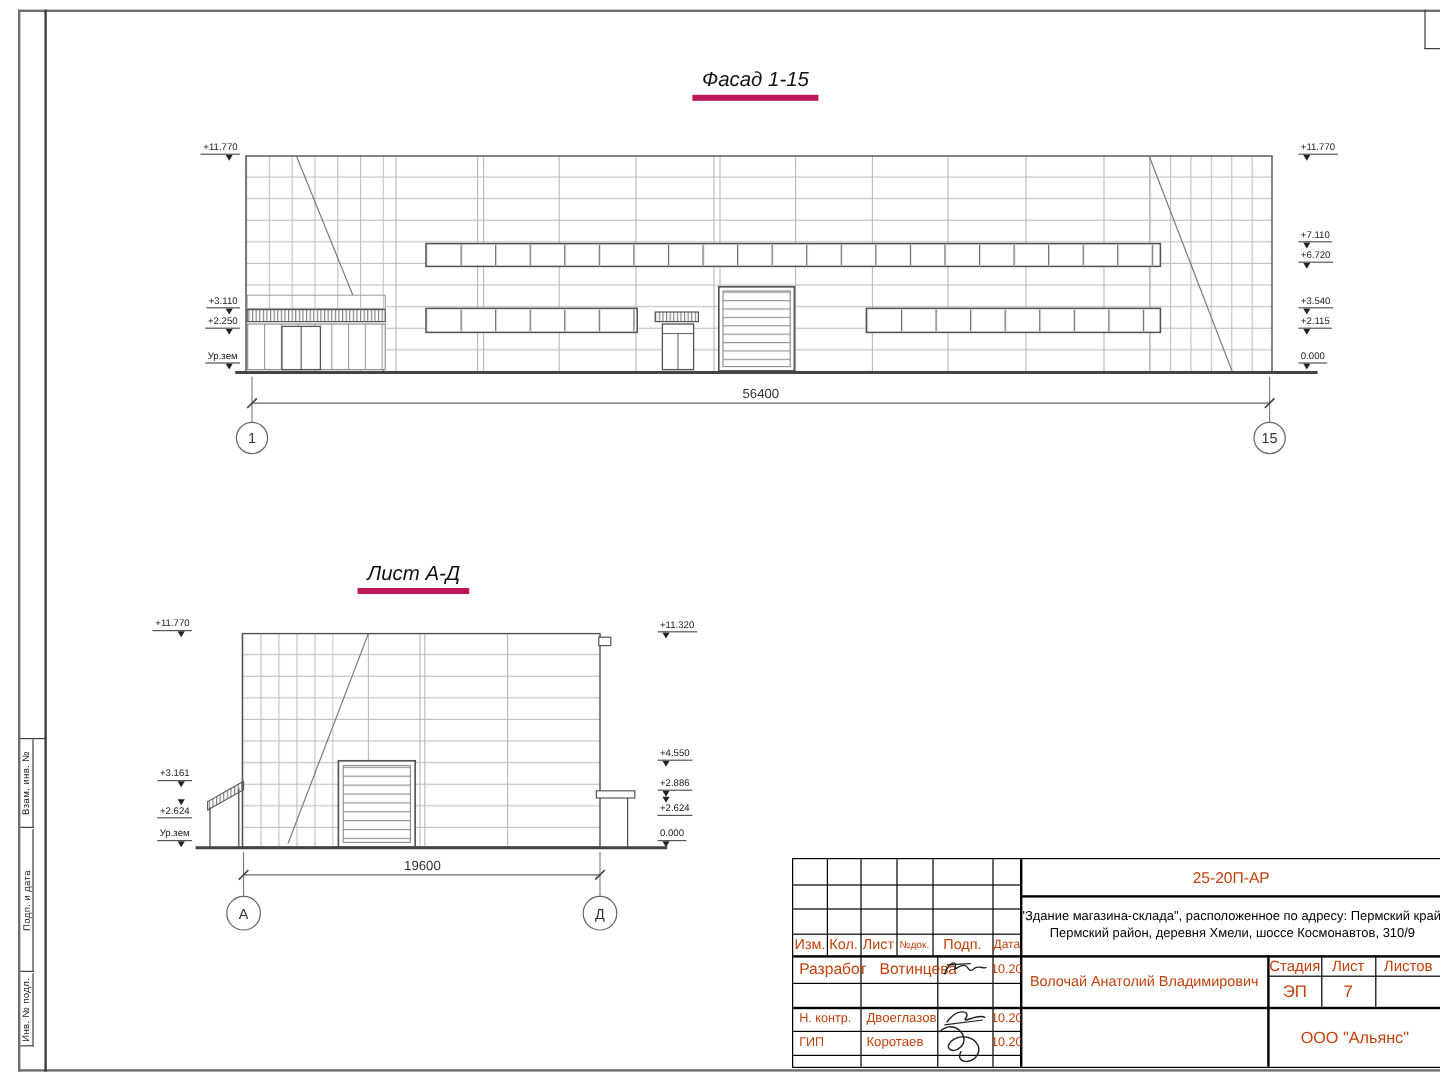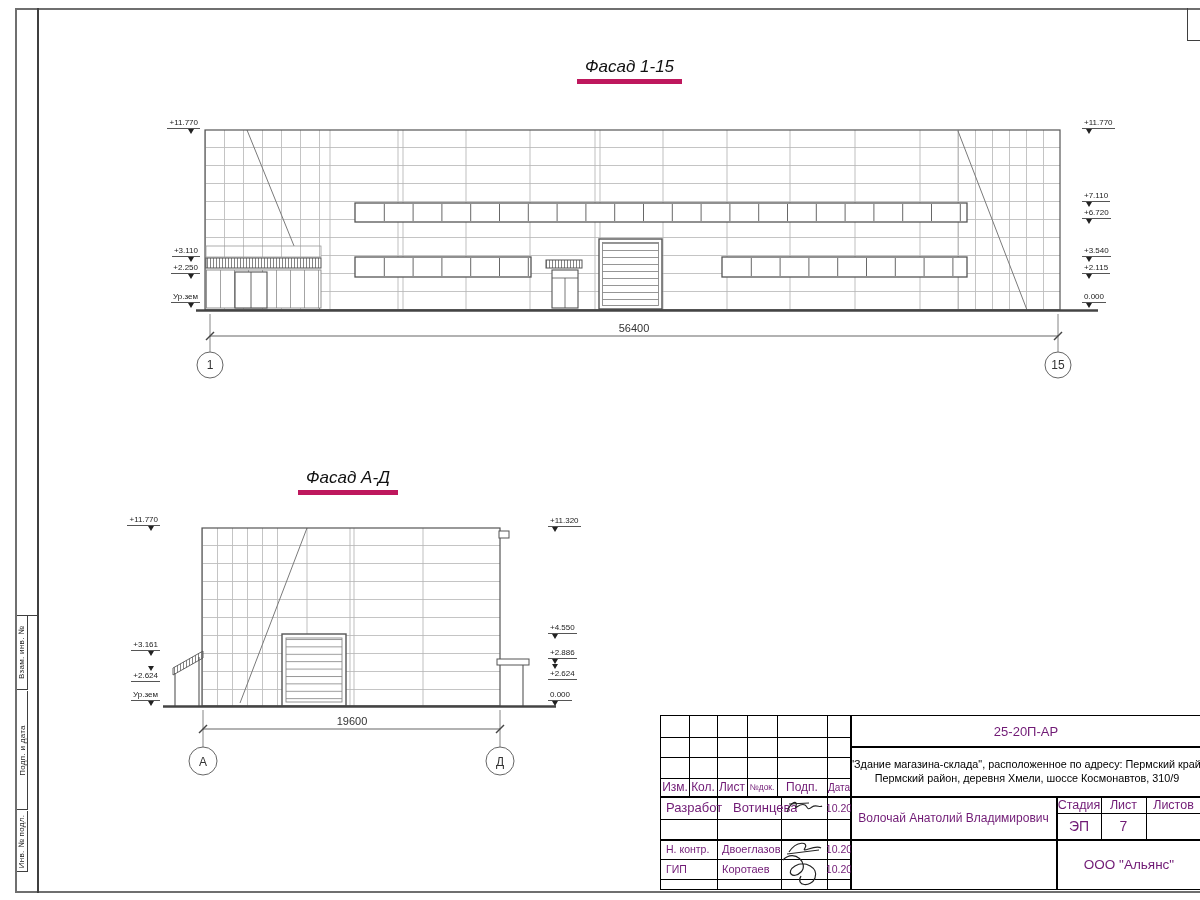--- a/index.html
+++ b/index.html
@@ -23,21 +23,21 @@
       border-right:3.5px solid transparent;border-top:5px solid #222}
   .mark-r{text-align:right}
   .mark-r .tri{margin-left:auto;margin-right:6px}
   .mark-l{text-align:left}
   .mark-l .tri{margin-left:4px}
   
   .tb{position:absolute;left:660px;top:715px;width:540px;height:173px;
       border:1.8px solid #000;border-right:none;background:#fff}
   .tb-line{position:absolute;background:#000}
   .tb-cell{position:absolute;display:flex;align-items:center;justify-content:center;
-      text-align:center;color:#701a75;overflow:hidden;white-space:nowrap}
+      text-align:center;color:#c2410c;overflow:hidden;white-space:nowrap}
   .tb-cell.left{justify-content:flex-start;padding-left:5px}
   svg text{font-family:"Liberation Sans",sans-serif;fill:#333}
   .dimtext{font-size:11px}
   .axistext{font-size:12px}
 </style>
 </head>
 <body>
 
 <div class="frame-line" style="left:15px;top:8px;width:1185px;height:2px"></div>
 <div class="frame-line" style="left:15px;top:8px;width:2px;height:885px"></div>
@@ -205,21 +205,21 @@
       <line x1="500" y1="740" x2="500" y2="747"></line>
     <circle cx="203" cy="761" r="14" stroke="#666" stroke-width="1"></circle>
     <circle cx="500" cy="761" r="14" stroke="#666" stroke-width="1"></circle>
   </g>
   <text class="dimtext" x="352" y="725" text-anchor="middle">19600</text>
   <text class="axistext" x="203" y="766" text-anchor="middle">А</text>
   <text class="axistext" x="500" y="766" text-anchor="middle">Д</text>
 </svg>
 
 <div class="draw-title" style="left:577px;top:57px">Фасад 1-15</div>
-<div class="draw-title" style="left:298px;top:468px">Фасад А-Д</div>
+<div class="draw-title" style="left:298px;top:468px">Лист А-Д</div>
 
 <div class="mark mark-r" style="left:154px;top:118px"><span class="txt">+11.770</span><span class="tri"></span></div>
 <div class="mark mark-r" style="left:154px;top:246px"><span class="txt">+3.110</span><span class="tri"></span></div>
 <div class="mark mark-r" style="left:154px;top:263px"><span class="txt">+2.250</span><span class="tri"></span></div>
 <div class="mark mark-r" style="left:154px;top:292px"><span class="txt">Ур.зем</span><span class="tri"></span></div>
 
 <div class="mark mark-l" style="left:1082px;top:118px"><span class="txt">+11.770</span><span class="tri"></span></div>
 <div class="mark mark-l" style="left:1082px;top:191px"><span class="txt">+7.110</span><span class="tri"></span></div>
 <div class="mark mark-l" style="left:1082px;top:208px"><span class="txt">+6.720</span><span class="tri"></span></div>
 <div class="mark mark-l" style="left:1082px;top:246px"><span class="txt">+3.540</span><span class="tri"></span></div>

